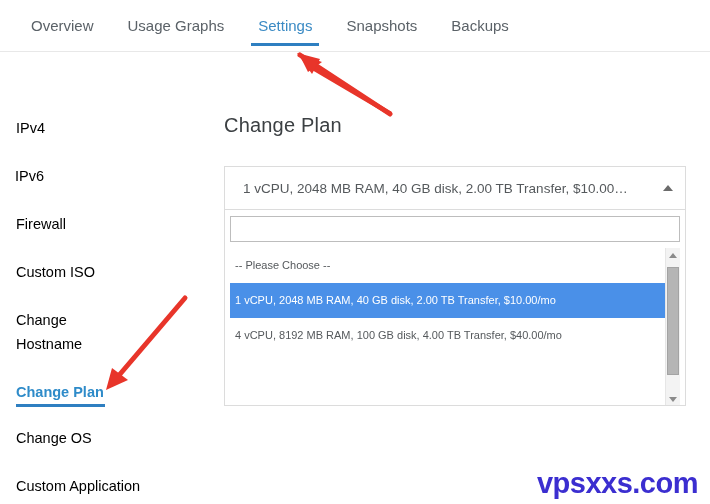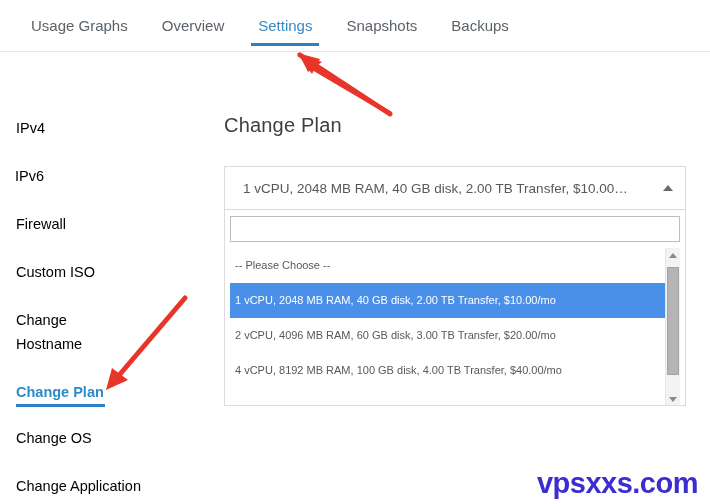--- a/index.html
+++ b/index.html
@@ -245,24 +245,24 @@
     letter-spacing: -0.5px;
     font-family: "Liberation Sans", sans-serif;
   }
 </style>
 </head>
 <body>
 
 <div class="tabbar">
   <div class="tabs">
     <div class="tab">
+      <span>Overview</span>
+    </div>
+    <div class="tab">
       <span>Usage Graphs</span>
-    </div>
-    <div class="tab">
-      <span>Overview</span>
     </div>
     <div class="tab active">
       <span>Settings</span>
     </div>
     <div class="tab">
       <span>Snapshots</span>
     </div>
     <div class="tab">
       <span>Backups</span>
     </div>
@@ -295,21 +295,21 @@
   <div class="side-item active" style="position:absolute; top:328px;">
     <span class="side-label">Change Plan</span>
   </div>
   <div class="side-underline" style="top:352px;"></div>
 
   <div class="side-item" style="position:absolute; top:374px;">
     <span class="side-label">Change OS</span>
   </div>
 
   <div class="side-item" style="position:absolute; top:422px;">
-    <span class="side-label">Change Application</span>
+    <span class="side-label">Custom Application</span>
   </div>
 
 </div>
 
 <div class="main">
 
   <div class="page-title">Change Plan</div>
 
   <div class="select-wrap">
 
@@ -325,23 +325,20 @@
       <div class="options">
 
         <div class="option">
           <span>-- Please Choose --</span>
         </div>
 
         <div class="option selected">
           <span>1 vCPU, 2048 MB RAM, 40 GB disk, 2.00 TB Transfer, $10.00/mo</span>
         </div>
 
-        <div class="option">
-          <span>2 vCPU, 4096 MB RAM, 60 GB disk, 3.00 TB Transfer, $20.00/mo</span>
-        </div>
 
         <div class="option">
           <span>4 vCPU, 8192 MB RAM, 100 GB disk, 4.00 TB Transfer, $40.00/mo</span>
         </div>
 
         <div class="scrollbar">
           <div class="sb-btn up">
             <span class="sb-arrow"></span>
           </div>
           <div class="sb-thumb"></div>

